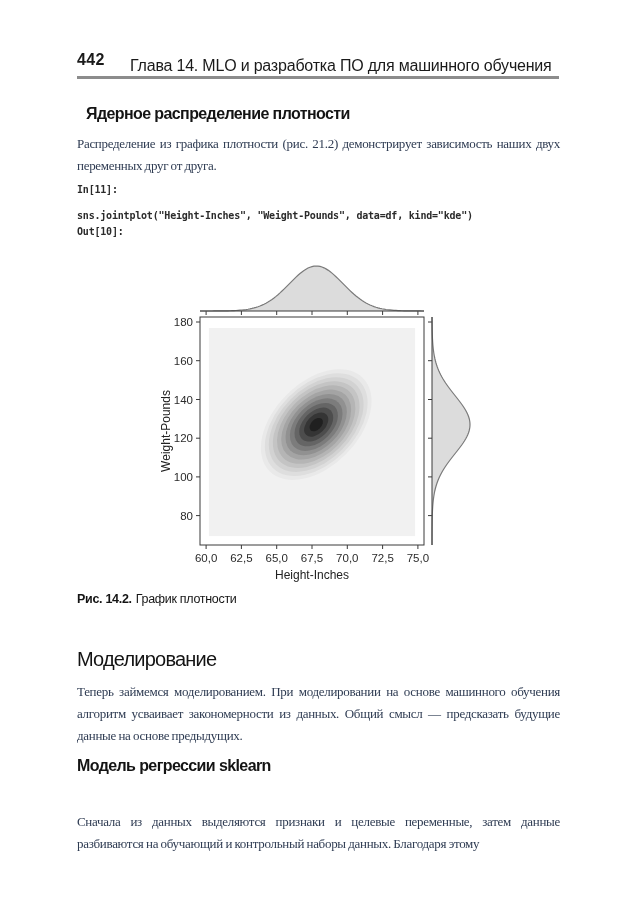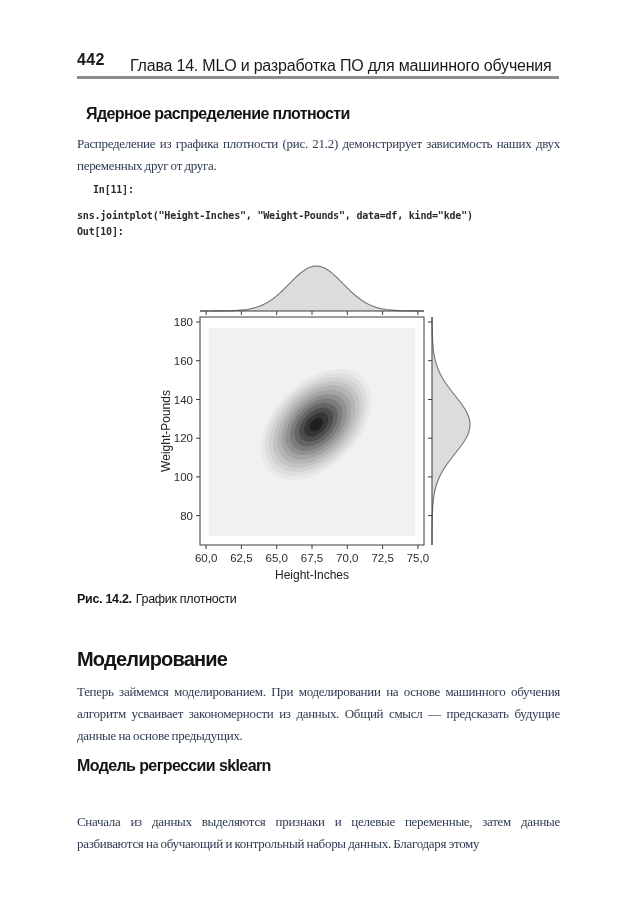--- a/index.html
+++ b/index.html
@@ -19,21 +19,21 @@
     left:130px;top:57px;
     font-size:16px;color:#1a1a1a;letter-spacing:-.2px;
   }
   .header-rule{
     left:77px;top:76px;width:482px;height:3px;background:#8c8c8c;
   }
   .h-sub{
     font-size:16px;font-weight:bold;color:#141414;letter-spacing:-.6px;
   }
   .h-big{
-    font-size:20px;font-weight:bold;color:#141414;letter-spacing:-.8px;
+    font-size:20px;font-weight:normal;color:#141414;letter-spacing:-.8px;
   }
   .body-par{
     width:483px;
     font-family:"Liberation Serif",serif;
     font-size:13px;line-height:22px;
     letter-spacing:-.3px;word-spacing:-.5px;
     color:#2e3b52;
     text-align:justify;
   }
   .code-line{
@@ -54,21 +54,21 @@
 <div class="page">
 
   <div class="abs page-number">442</div>
   <div class="abs chapter-title">Глава 14. MLO и разработка ПО для машинного обучения</div>
   <div class="abs header-rule"></div>
 
   <div class="abs h-sub" style="left:77px;top:105px;margin-left:9px;">Ядерное распределение плотности</div>
 
   <div class="abs body-par" style="left:77px;top:133px;">Распределение из графика плотности (рис. 21.2) демонстрирует зависимость наших двух переменных друг от друга.</div>
 
-  <div class="abs code-line" style="left:77px;top:184px;margin-left:16px;">In[11]:</div>
+  <div class="abs code-line" style="left:77px;top:184px;">In[11]:</div>
   <div class="abs code-line" style="left:77px;top:210px;">sns.jointplot("Height-Inches", "Weight-Pounds", data=df, kind="kde")</div>
   <div class="abs code-line" style="left:77px;top:226px;">Out[10]:</div>
 
   <svg class="abs" style="left:150px;top:253px;" width="340" height="345" viewBox="0 0 340 345">
       <rect x="58.9" y="75.0" width="206.2" height="208.1" fill="#f1f1f1"></rect>
       <ellipse cx="166.2" cy="171.6" rx="66.0" ry="42.0" fill="#e9e9e9" transform="rotate(-45 166.2 171.6)"></ellipse>
       <ellipse cx="166.2" cy="171.6" rx="61.3" ry="39.0" fill="#dedede" transform="rotate(-45 166.2 171.6)"></ellipse>
       <ellipse cx="166.2" cy="171.6" rx="56.5" ry="36.0" fill="#d2d2d2" transform="rotate(-45 166.2 171.6)"></ellipse>
       <ellipse cx="166.2" cy="171.6" rx="51.7" ry="32.9" fill="#c4c4c4" transform="rotate(-45 166.2 171.6)"></ellipse>
       <ellipse cx="166.2" cy="171.6" rx="46.8" ry="29.8" fill="#b5b5b5" transform="rotate(-45 166.2 171.6)"></ellipse>

